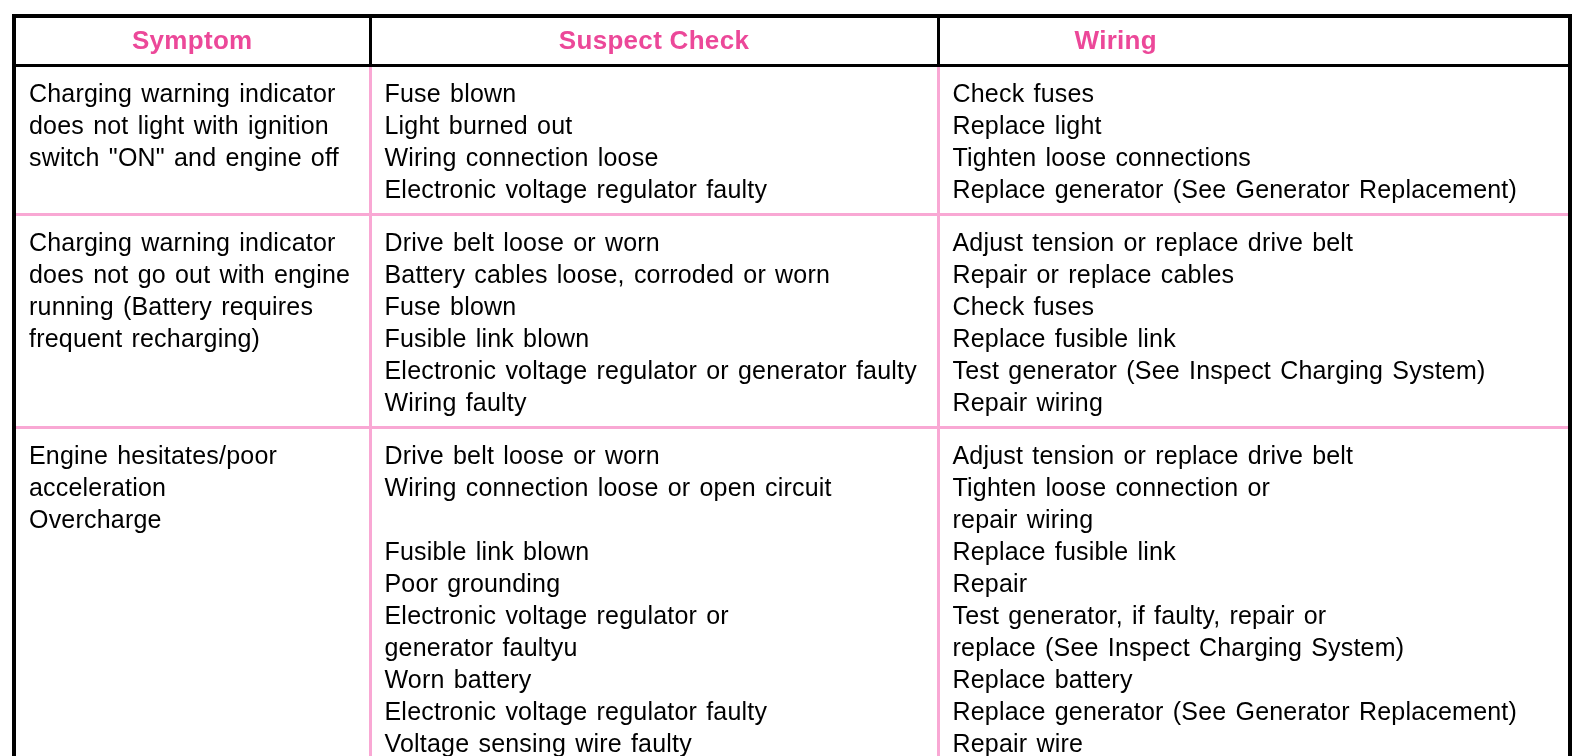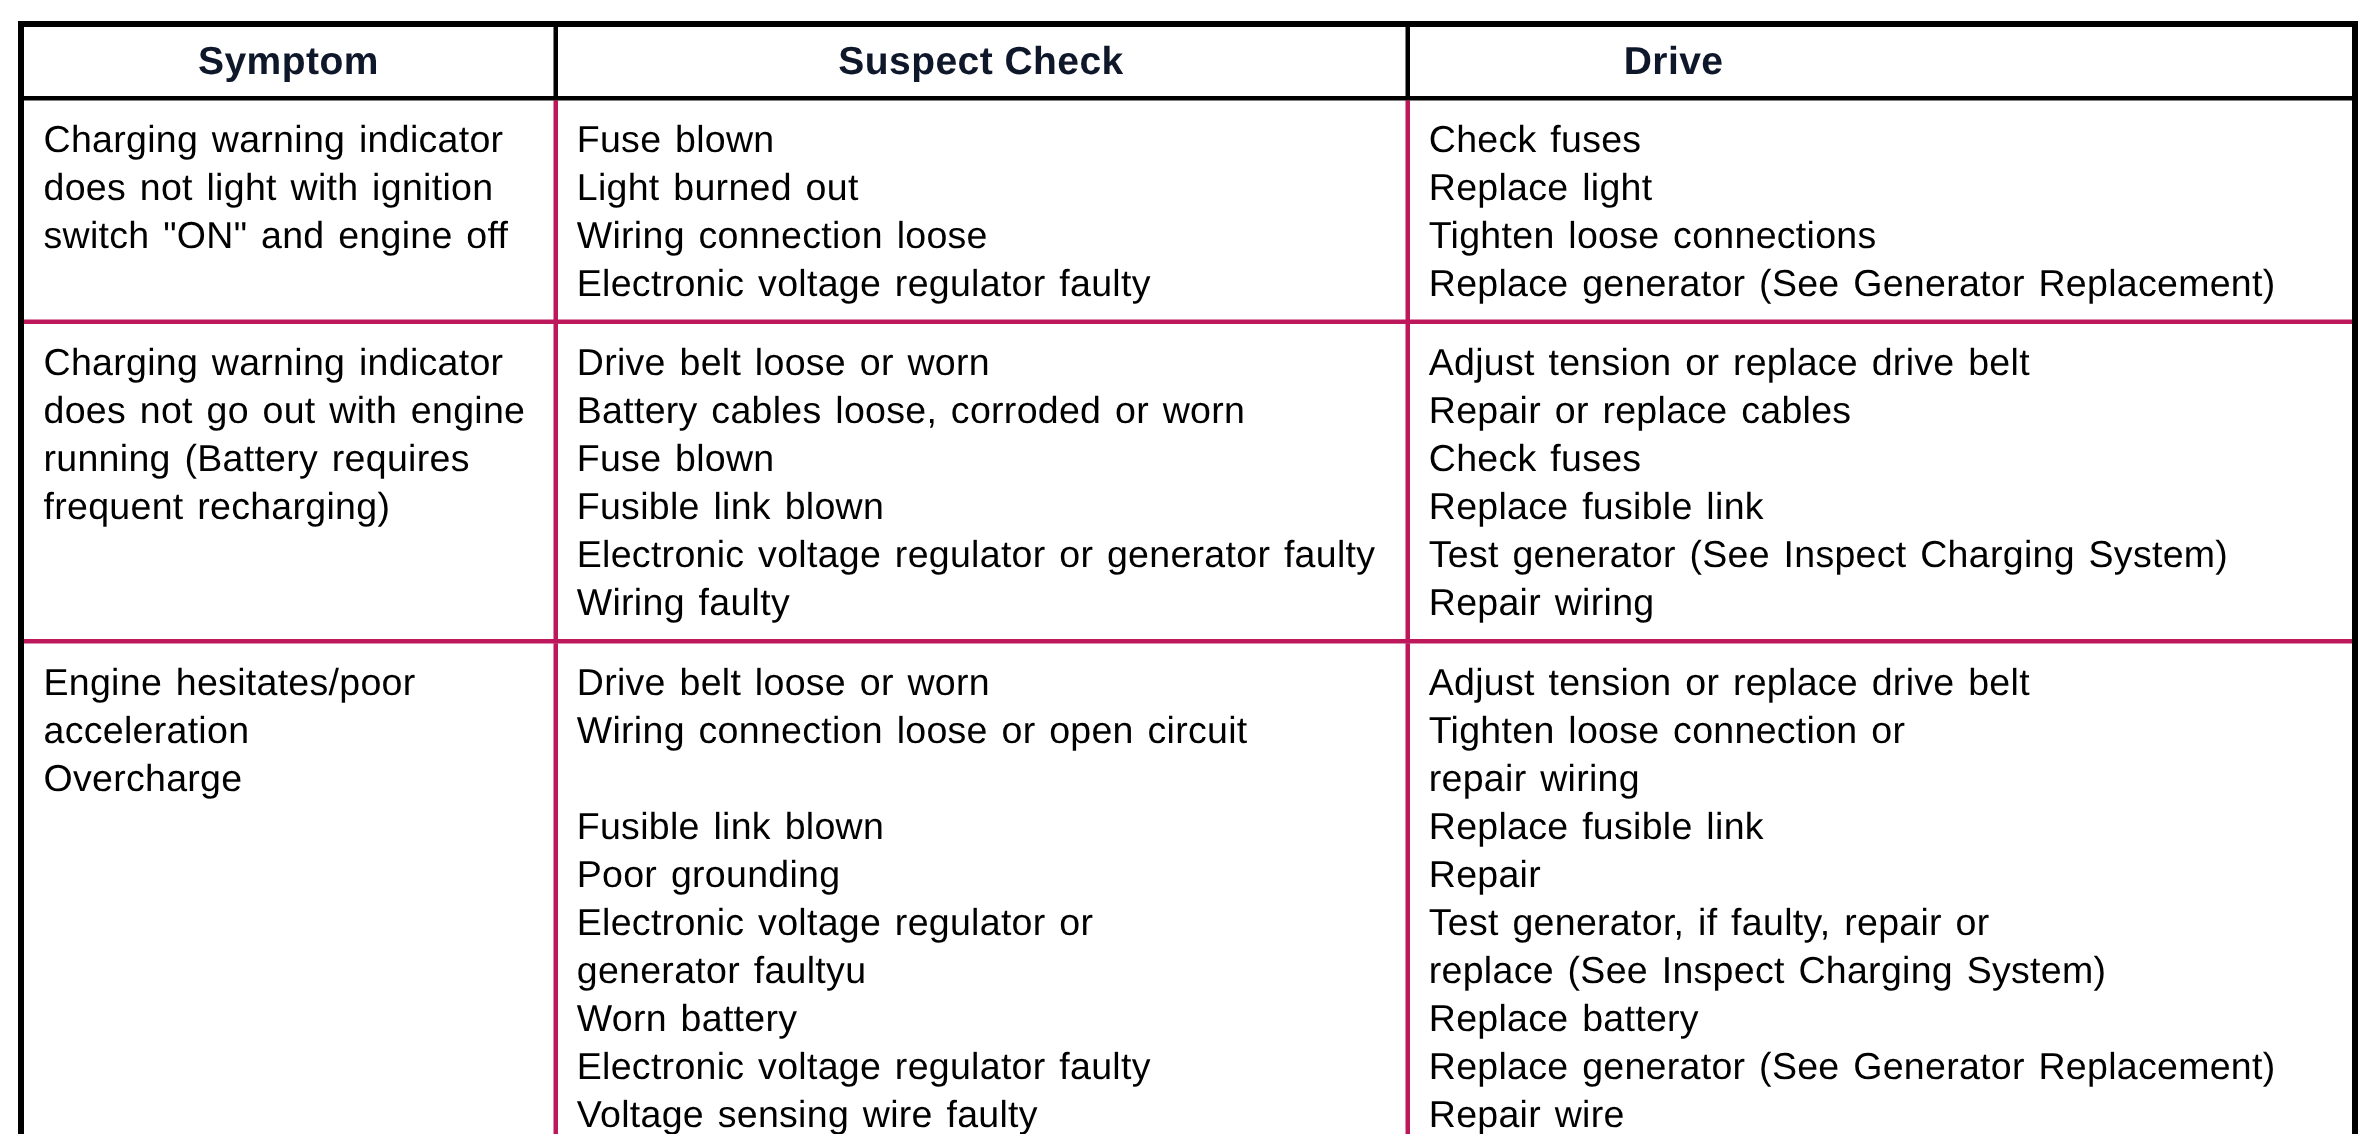--- a/index.html
+++ b/index.html
@@ -27,28 +27,28 @@
   table.ts-table col.c1 { width: 356px; }
   table.ts-table col.c2 { width: 568px; }
   table.ts-table col.c3 { width: 632px; }
   table.ts-table th {
     border: 3px solid #000000;
     font-size: 26px;
     font-weight: bold;
     text-align: center;
     padding: 7px 4px 8px 4px;
     letter-spacing: 0.3px;
-    color: #0f172a;
+    color: #ec4899;
   }
   table.ts-table th.col-remedy {
     
     padding-right: 280px;
   }
   table.ts-table td {
-    border: 3px solid #be185d;
+    border: 3px solid #f9a8d4;
     vertical-align: top;
     font-size: 25px;
     line-height: 32px;
     letter-spacing: 0.2px;
     word-spacing: 2px;
     padding: 10px 6px 8px 13px;
     white-space: pre-line;
     color: #000000;
   }
   table.ts-table tr.row-1 td { height: 147px; }
@@ -62,21 +62,21 @@
   <table class="ts-table">
     <colgroup>
       <col class="c1">
       <col class="c2">
       <col class="c3">
     </colgroup>
     <thead>
       <tr>
         <th class="col-symptom">Symptom</th>
         <th class="col-suspect">Suspect Check</th>
-        <th class="col-remedy">Drive</th>
+        <th class="col-remedy">Wiring</th>
       </tr>
     </thead>
     <tbody id="table-body">
         <tr class="row-1">
           <td>Charging warning indicator
 does not light with ignition
 switch "ON" and engine off</td>
           <td>Fuse blown
 Light burned out
 Wiring connection loose

